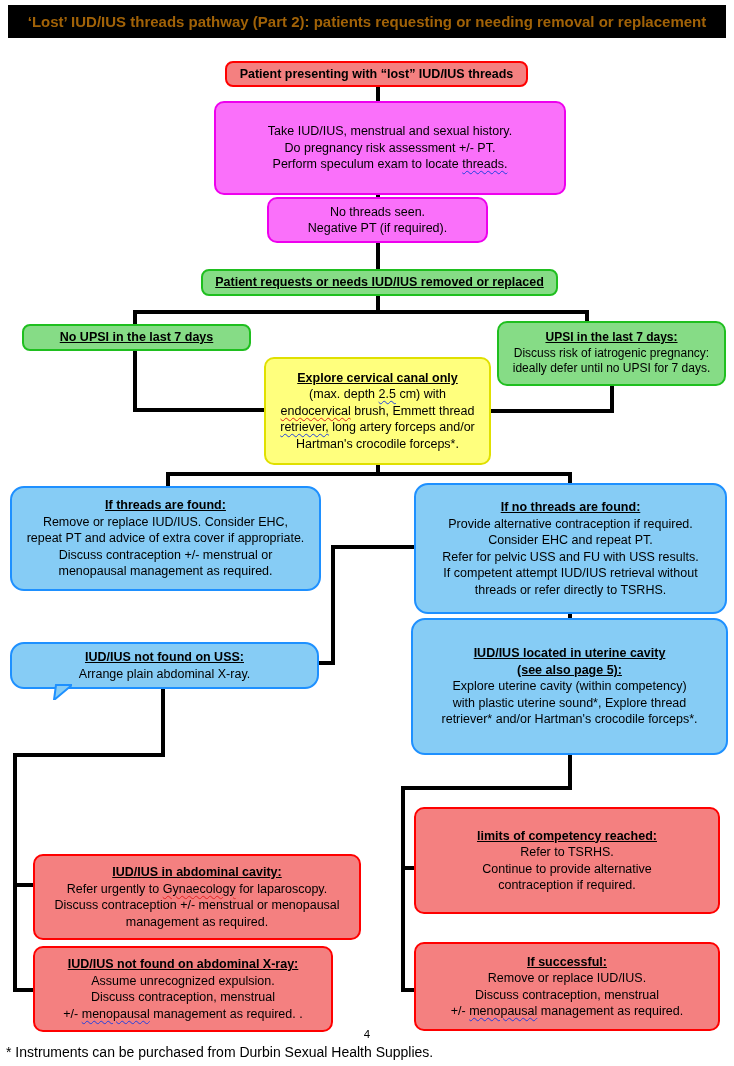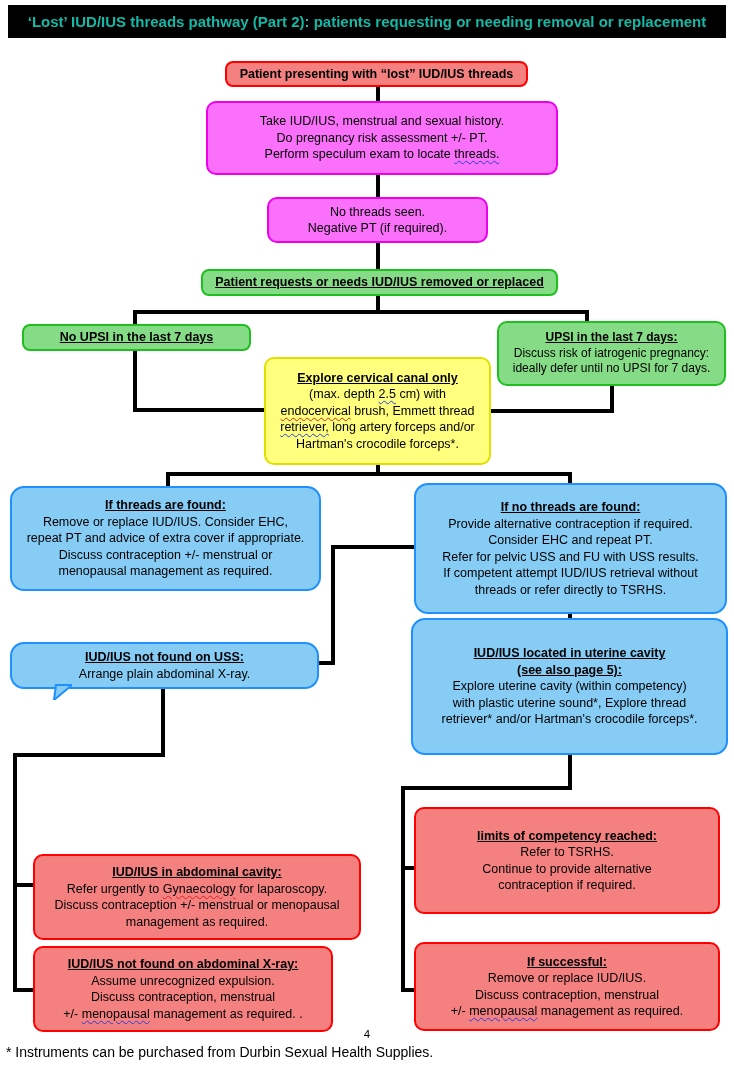--- a/index.html
+++ b/index.html
@@ -1,19 +1,19 @@
 <!DOCTYPE html>
 <html><head>
 <meta charset="utf-8">
 <style>
   html,body{margin:0;padding:0;background:#fff;}
   #page{position:relative;width:734px;height:1066px;background:#fff;
         font-family:"Liberation Sans",sans-serif;color:#000;overflow:hidden;}
   .titlebar{position:absolute;left:8px;top:5px;width:718px;height:33px;background:#000;
-            color:#14b8a6;font-weight:bold;font-size:15px;display:flex;align-items:center;
+            color:#a16207;font-weight:bold;font-size:15px;display:flex;align-items:center;
             justify-content:center;text-align:center;}
   .conn{position:absolute;background:#000;}
   .box{position:absolute;border-radius:10px;display:flex;flex-direction:column;
        justify-content:center;align-items:center;text-align:center;
        font-size:12.5px;line-height:1.32;padding:2px 4px;box-sizing:border-box;}
   .box .hd{font-weight:bold;text-decoration:underline;}
   .box .hd-nou{font-weight:bold;}
   .tl{white-space:pre-wrap;}
   .red{background:#F48080;border:2.5px solid #FF0000;}
   .magenta{background:#FA70FA;border:2.5px solid #EE00EE;}
@@ -61,21 +61,21 @@
   <div class="conn" style="left:568px;top:753px;width:4px;height:35px"></div>
   <div class="conn" style="left:401px;top:786px;width:171px;height:4px"></div>
   <div class="conn" style="left:401px;top:786px;width:4px;height:206px"></div>
   <div class="conn" style="left:401px;top:866px;width:16px;height:4px"></div>
   <div class="conn" style="left:401px;top:988px;width:16px;height:4px"></div>
 
   <div class="box red" style="left:225px;top:61px;width:303px;height:26px;border-width:2px;border-radius:8px">
     <div class="hd-nou">Patient presenting with “lost” IUD/IUS threads</div>
   </div>
 
-  <div class="box magenta" style="left:206px;top:101px;width:352px;height:74px">
+  <div class="box magenta" style="left:214px;top:101px;width:352px;height:94px">
     <div>
         <div class="tl"><span>Take IUD/IUS, menstrual and sexual history.</span></div>
         <div class="tl"><span>Do pregnancy risk assessment +/- PT.</span></div>
         <div class="tl"><span>Perform speculum exam to locate </span><span class="sq-blue">threads.</span></div>
       </div>
   </div>
 
   <div class="box magenta" style="left:267px;top:197px;width:221px;height:46px">
     <div>
         <div class="tl"><span>No threads seen.</span></div>

